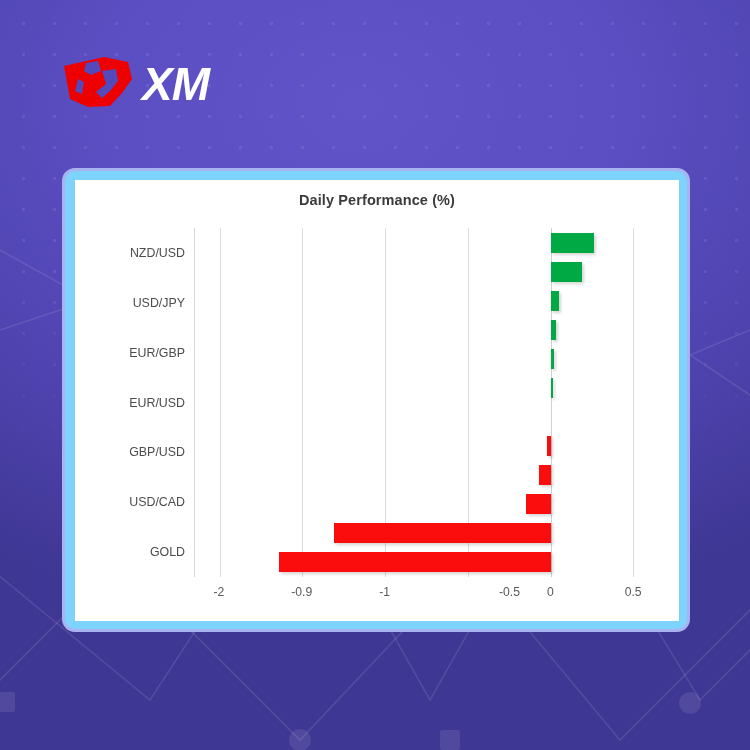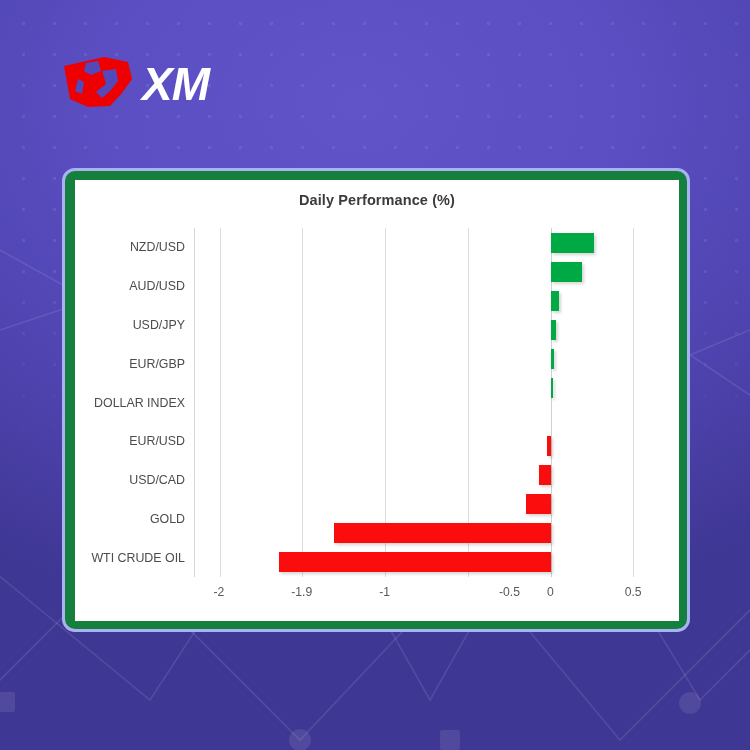--- a/index.html
+++ b/index.html
@@ -28,21 +28,21 @@
   #bg-constellation { position:absolute; inset:0; }
   
   #logo { position:absolute; left:58px; top:49px; width:190px; height:66px; }
   
   #chart-card {
     position:absolute;
     left:62px; top:168px;
     width:628px; height:464px;
     border:3px solid #a9b3f2;
     border-radius:13px;
-    background:#15803d;
+    background:#7dd3fc;
     padding:9px 8px 8px 10px;
   }
   #chart-surface {
     width:100%; height:100%;
     background:#ffffff;
     position:relative;
   }
   #chart-title {
     position:absolute;
     left:0; right:0; top:12px;
@@ -142,28 +142,26 @@
 </svg>
 
 <div id="chart-card">
   <div id="chart-surface">
 
     <div id="chart-title">Daily Performance (%)</div>
 
     <div id="plot-wrap">
       <div id="cat-axis">
           <div class="cat-label">NZD/USD</div>
-          <div class="cat-label">AUD/USD</div>
           <div class="cat-label">USD/JPY</div>
           <div class="cat-label">EUR/GBP</div>
-          <div class="cat-label">DOLLAR INDEX</div>
           <div class="cat-label">EUR/USD</div>
+          <div class="cat-label">GBP/USD</div>
           <div class="cat-label">USD/CAD</div>
           <div class="cat-label">GOLD</div>
-          <div class="cat-label">WTI CRUDE OIL</div>
         </div>
       <div id="plot">
         <div id="gridlines">
             <div class="gridline" style="left: 5.30035%;"></div>
             <div class="gridline" style="left: 22.9682%;"></div>
             <div class="gridline" style="left: 40.636%;"></div>
             <div class="gridline" style="left: 58.3039%;"></div>
             <div class="gridline zero" style="left: 75.9717%;"></div>
             <div class="gridline" style="left: 93.6396%;"></div>
           </div>
@@ -201,21 +199,21 @@
             <div class="bar-row">
               <div class="bar neg" style="left: 29.682%; width: 46.2898%;"></div>
             </div>
             <div class="bar-row">
               <div class="bar neg" style="left: 18.0212%; width: 57.9505%;"></div>
             </div>
           </div>
       </div>
       <div id="val-axis">
           <div class="val-tick" style="left: 5.30035%;">-2</div>
-          <div class="val-tick" style="left: 22.9682%;">-1.9</div>
+          <div class="val-tick" style="left: 22.9682%;">-0.9</div>
           <div class="val-tick" style="left: 40.636%;">-1</div>
           <div class="val-tick" style="left: 58.3039%; margin-left: 42px;">-0.5</div>
           <div class="val-tick" style="left: 75.9717%;">0</div>
           <div class="val-tick" style="left: 93.6396%;">0.5</div>
         </div>
     </div>
 
   </div>
 </div>
 

